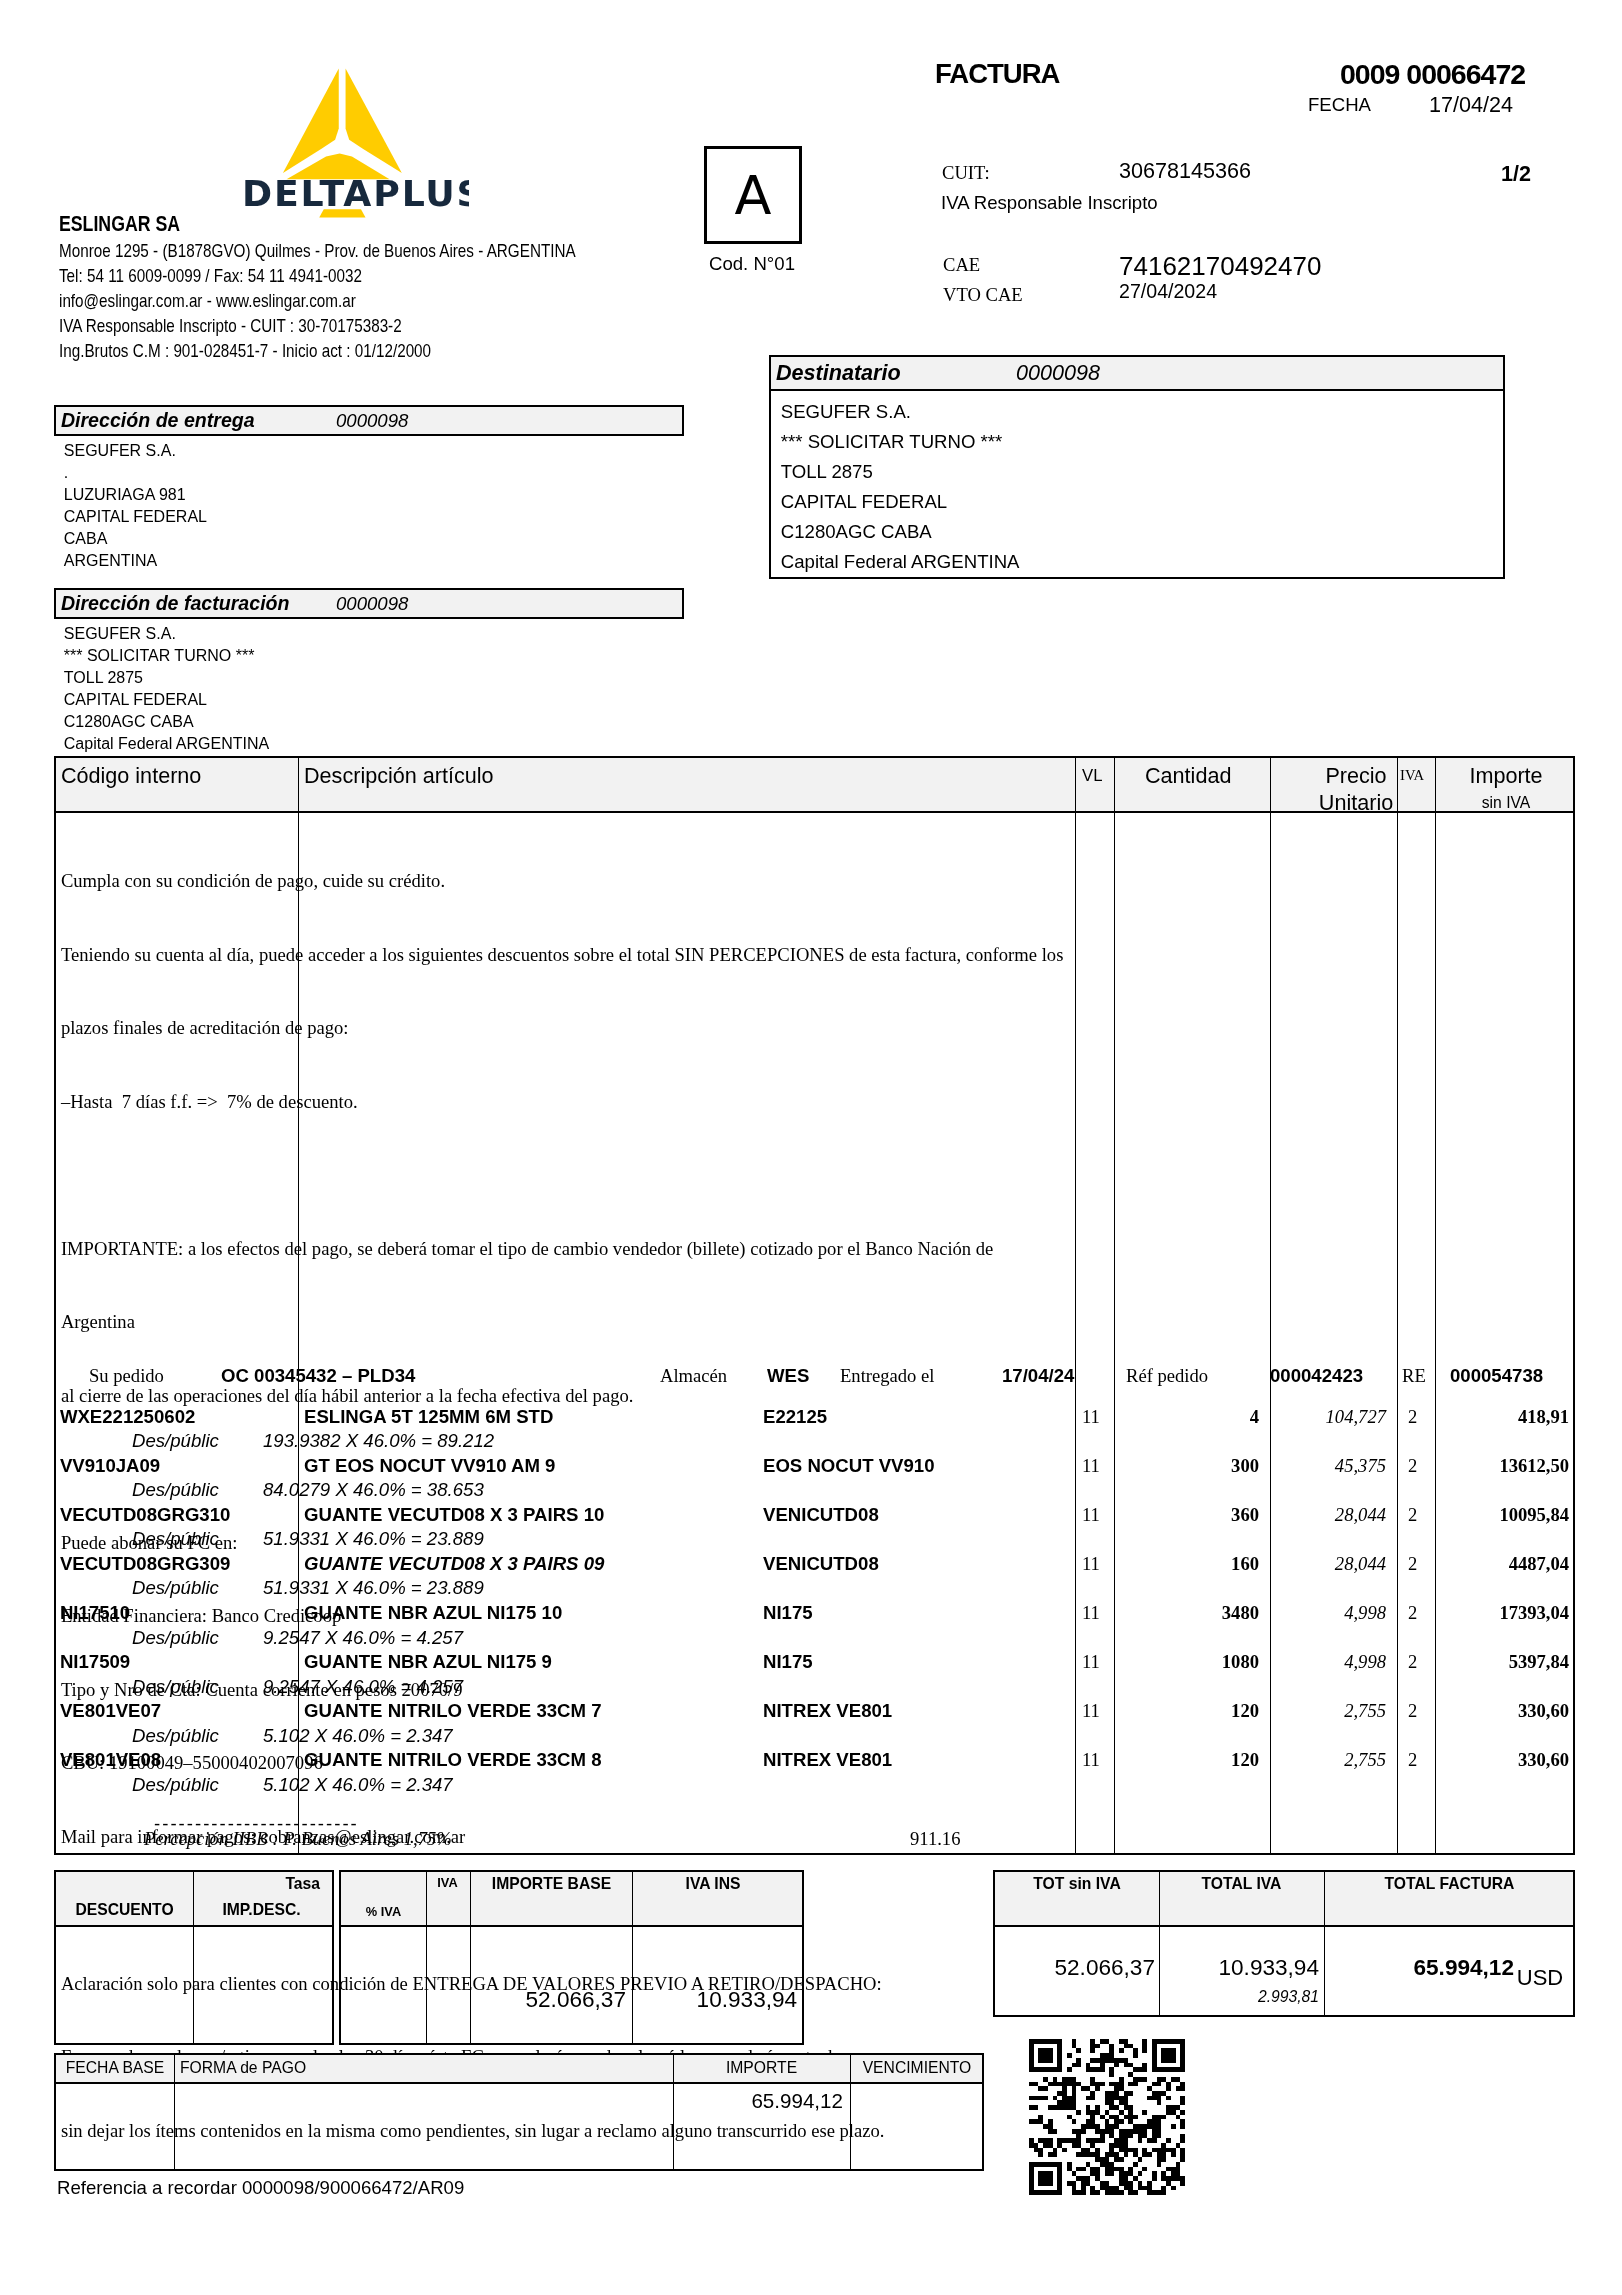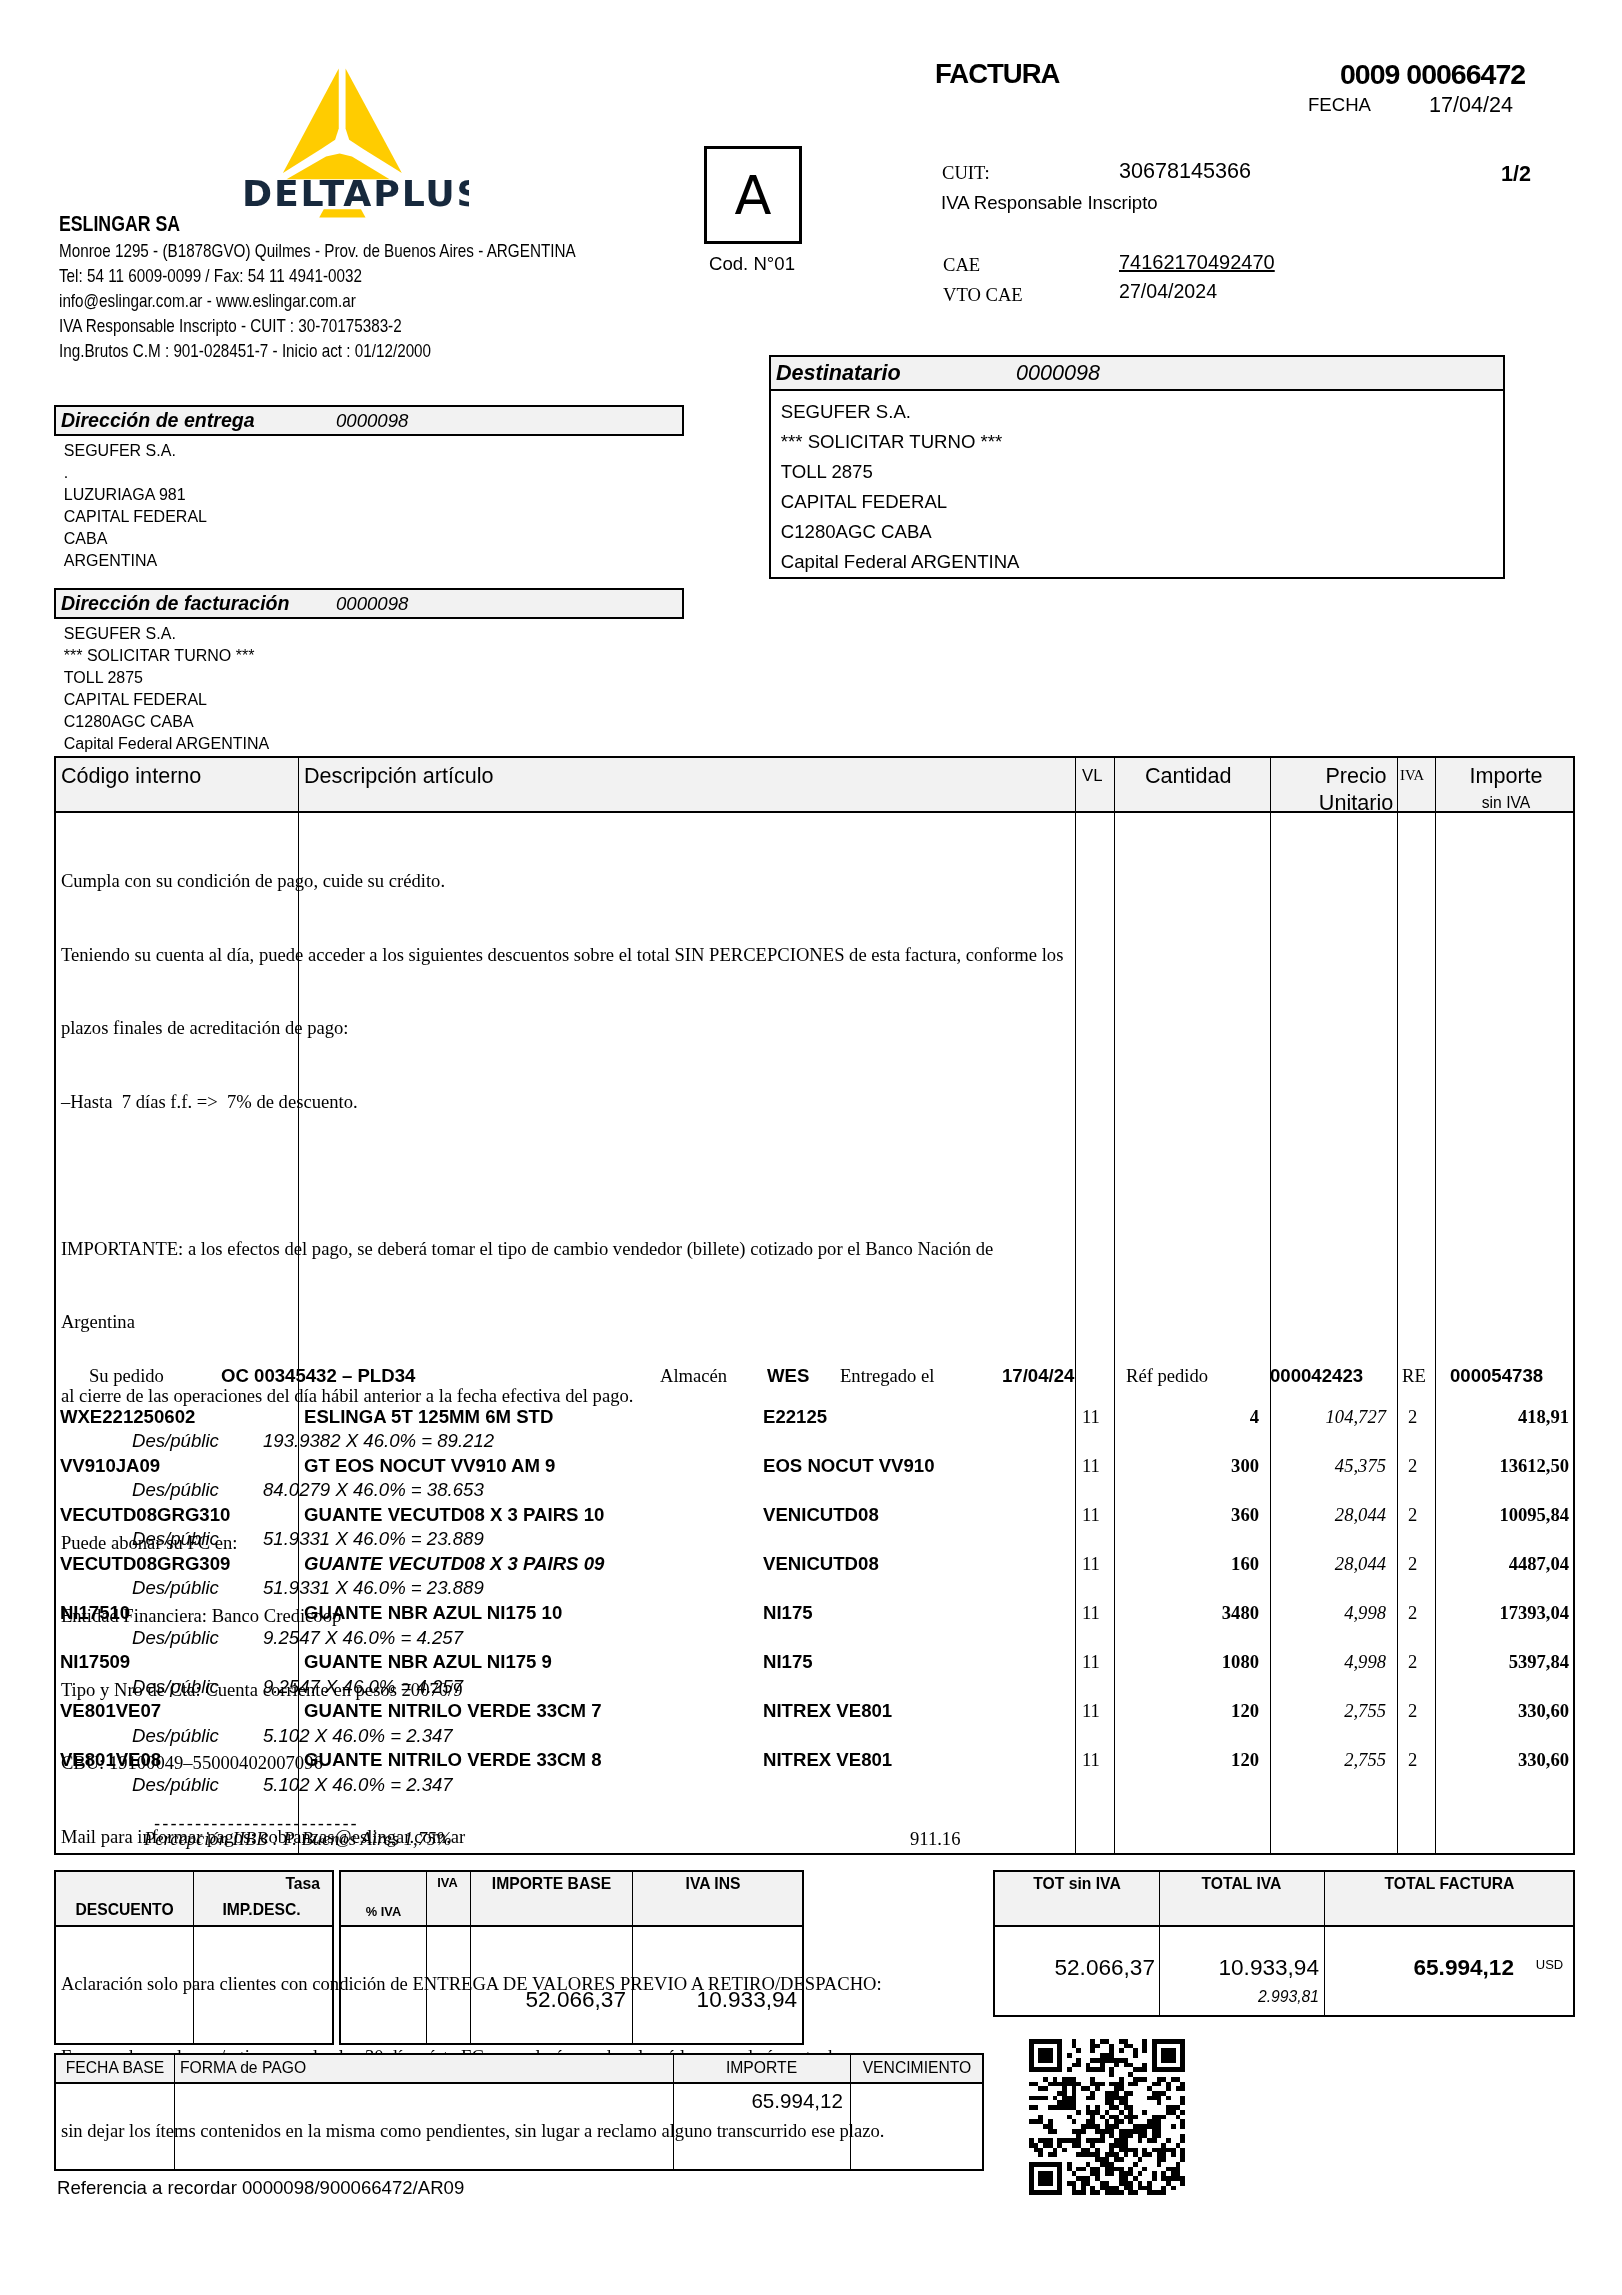--- a/index.html
+++ b/index.html
@@ -24,21 +24,21 @@
   .factura-title { left: 935px; top: 58px; font-size: 27.5px; font-weight: bold; letter-spacing: -1px; }
   .factura-num { left: 1340px; top: 58px; font-size: 28.5px; font-weight: bold; letter-spacing: -1px; }
   .fecha-lbl { left: 1308px; top: 94px; font-size: 18.6px; }
   .fecha-val { left: 1429px; top: 92px; font-size: 21.6px; }
 
   .cuit-lbl { left: 942px; top: 162px; font-size: 18.6px; }
   .cuit-val { left: 1119px; top: 158px; font-size: 21.6px; }
   .page-no { left: 1501px; top: 161px; font-size: 21.6px; font-weight: bold; }
   .iva-ri { left: 941px; top: 192px; font-size: 18.6px; }
   .cae-lbl { left: 943px; top: 254px; font-size: 18.6px; }
-  .cae-val { left: 1119px; top: 251px; font-size: 20px; text-decoration: underline; }
+  .cae-val { left: 1119px; top: 251px; font-size: 26px; }
   .vto-lbl { left: 943px; top: 284px; font-size: 18.6px; }
   .vto-val { left: 1119px; top: 280px; font-size: 19.6px; }
 
   
   .addr-head { display:flex; align-items:center; height: 31px; border: 2px solid #000; background:#f2f2f2; font-style: italic; }
   .addr-head .t { font-weight: bold; font-size: 19.6px; padding-left: 4.9px; width: 280px; }
   .addr-head .c { font-size: 18.6px; }
   .addr-lines { font-size: 16px; line-height: 22px; padding-left: 9.8px; padding-top: 3.9px; }
 
   #entrega { left: 54px; top: 405px; width: 630px; }
@@ -359,21 +359,21 @@
   <div class="h" style="height:55px;"></div>
   <div class="vl" style="left:164px;"></div>
   <div class="vl" style="left:329px;"></div>
   <span class="lbl" style="left:0;width:164px;top:2.9px;">TOT sin IVA</span>
   <span class="lbl" style="left:164px;width:165px;top:2.9px;">TOTAL IVA</span>
   <span class="lbl" style="left:329px;width:251px;top:2.9px;">TOTAL FACTURA</span>
   <span class="num" style="right:418px;top:83px;">52.066,37</span>
   <span class="num" style="right:254px;top:83px;">10.933,94</span>
   <span class="num ital" style="right:254px;top:116px;font-size:15.7px;">2.993,81</span>
   <span class="num bold" style="right:59px;top:83px;">65.994,12</span>
-  <span class="num" style="right:9.8px;top:85px;font-size:13px;">USD</span>
+  <span class="num" style="right:9.8px;top:93px;font-size:22px;">USD</span>
 </div>
 
 <div class="tbl" style="left:54px;top:2053px;width:930px;height:118px;">
   <div class="h" style="height:28.5px;"></div>
   <div class="vl" style="left:118px;border-left-width:1px;"></div>
   <div class="vl" style="left:617px;border-left-width:1px;"></div>
   <div class="vl" style="left:794px;border-left-width:1px;"></div>
   <span class="lbl" style="left:0;width:118px;top:3.9px;font-weight:normal;">FECHA BASE</span>
   <span class="lbl" style="left:124px;top:3.9px;font-weight:normal;text-align:left;">FORMA de PAGO</span>
   <span class="lbl" style="left:617px;width:177px;top:3.9px;font-weight:normal;">IMPORTE</span>

